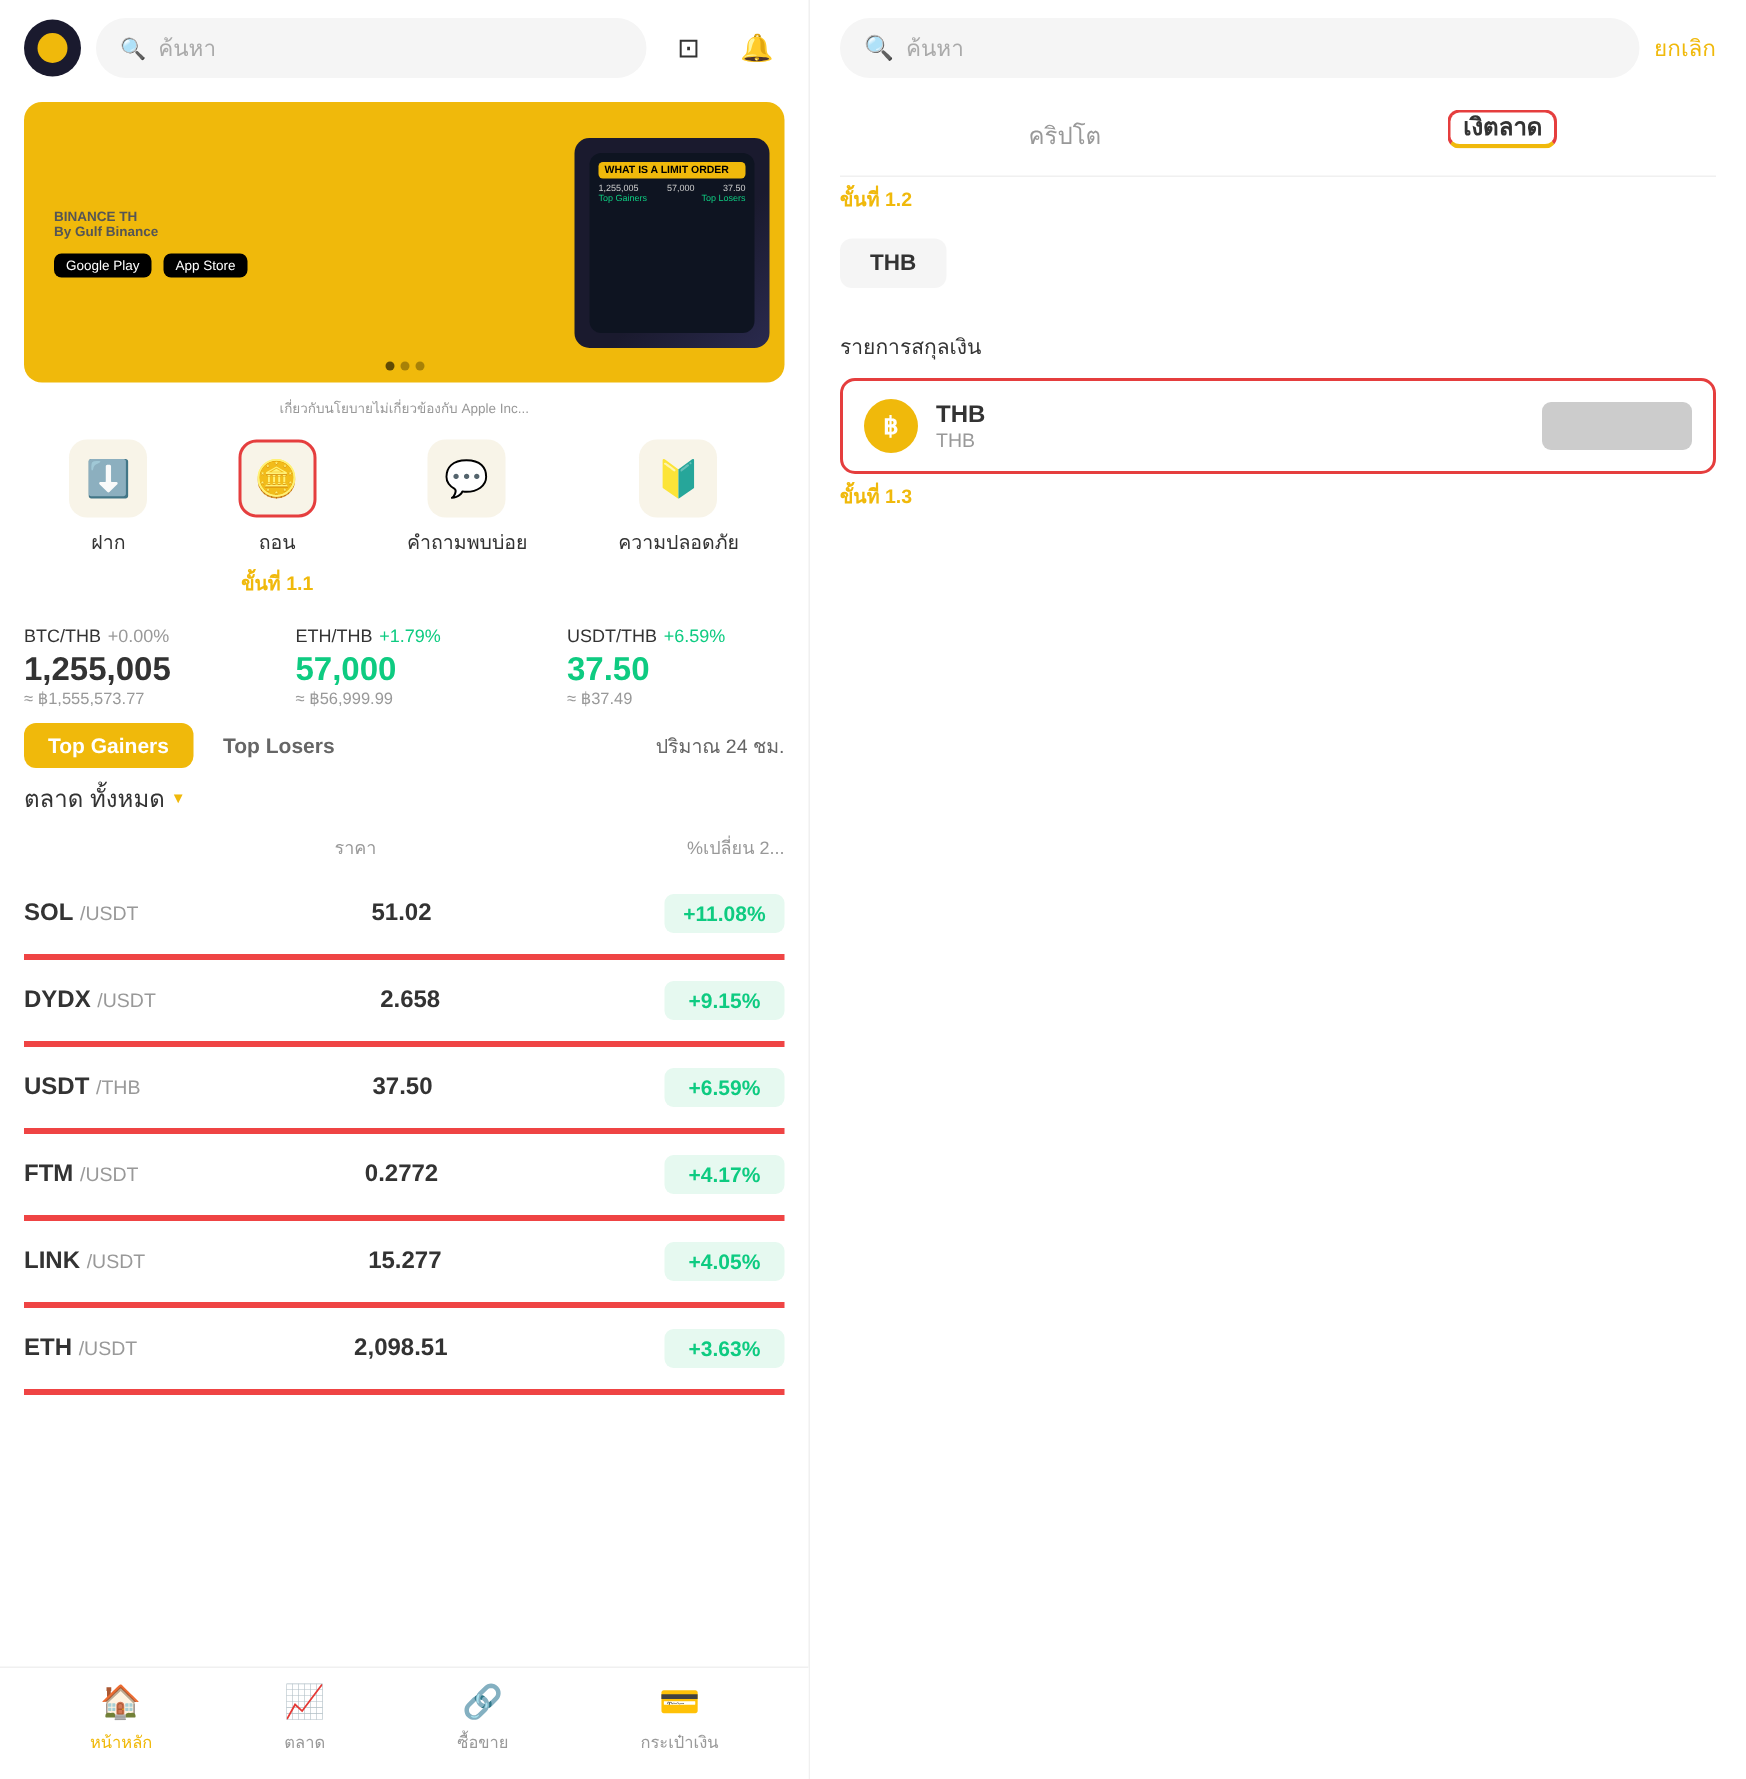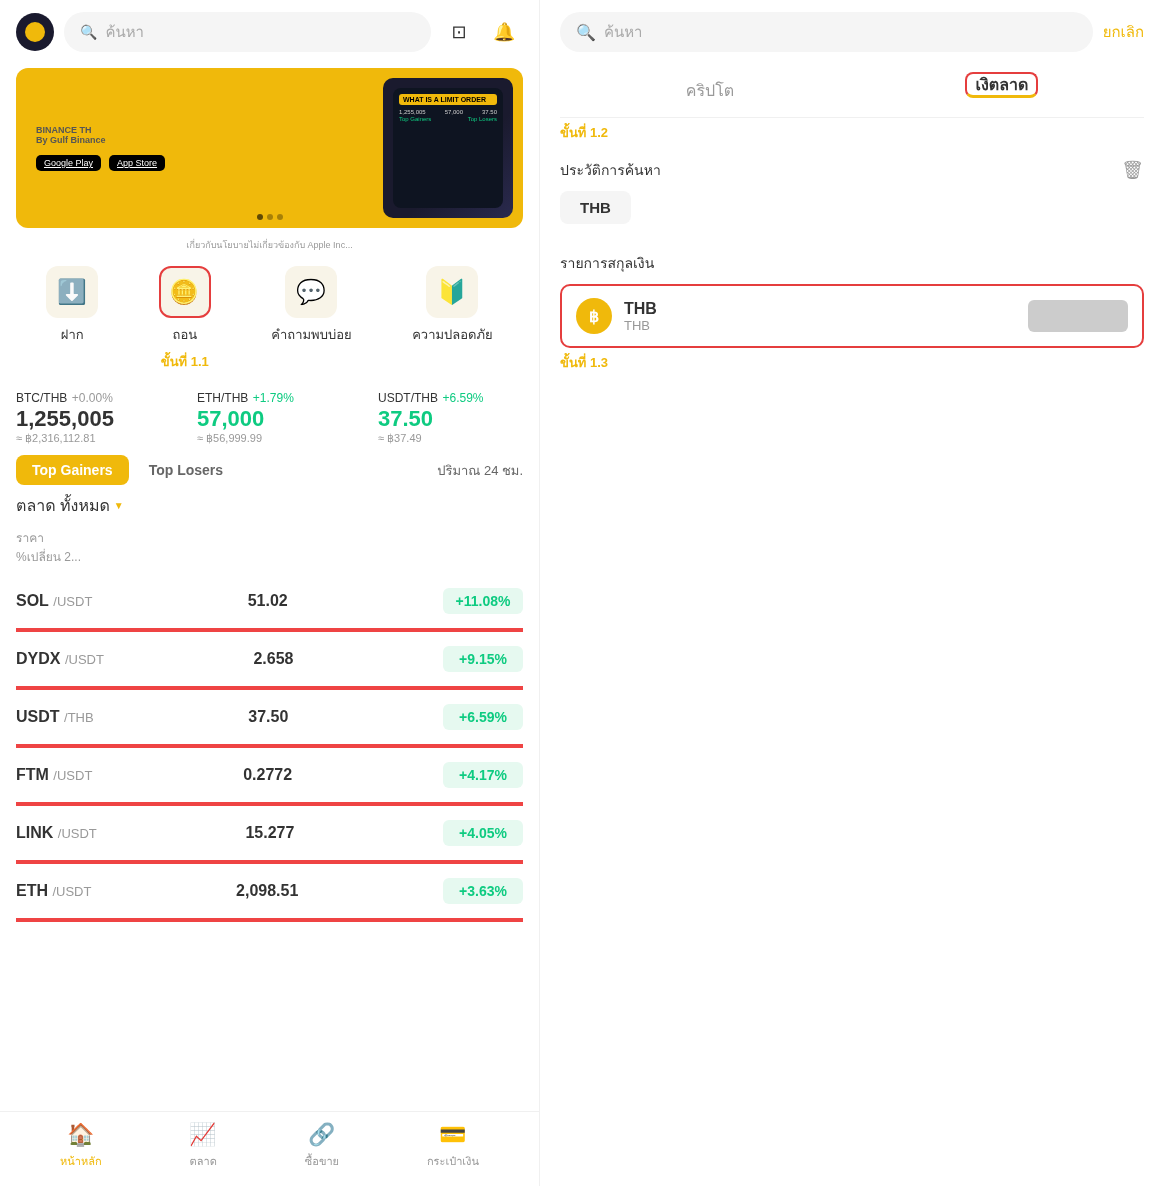--- a/index.html
+++ b/index.html
@@ -85,21 +85,21 @@
       justify-content: center;
       color: #333;
       font-size: 18px;
     }
 
     
     .banner {
       margin: 4px 16px 10px;
       border-radius: 12px;
       background: #f0b90b;
-      height: 160px;
+      height: 187px;
       overflow: hidden;
       position: relative;
       display: flex;
       align-items: center;
     }
 
     .banner-content {
       padding: 16px 20px;
       flex: 1;
     }
@@ -129,21 +129,20 @@
       gap: 8px;
       margin-top: 10px;
     }
 
     .store-btn {
       background: #000;
       color: #fff;
       border-radius: 5px;
       padding: 3px 8px;
       font-size: 9px;
-      text-decoration: underline;
     }
 
     .banner-phone {
       width: 130px;
       height: 140px;
       background: linear-gradient(135deg, #1a1a2e 60%, #2a2a4e);
       border-radius: 10px;
       margin-right: 10px;
       display: flex;
       align-items: center;
@@ -335,21 +334,20 @@
       color: #f0b90b;
     }
 
     .market-header {
       display: flex;
       justify-content: space-between;
       padding: 4px 0;
       font-size: 12px;
       color: #999;
       margin-bottom: 4px;
-      flex-direction: column;
     }
 
     .market-row {
       display: flex;
       align-items: center;
       justify-content: space-between;
       padding: 14px 0;
       border-bottom: 4px solid #ef4444;
     }
 
@@ -638,21 +636,21 @@
     </div>
   </div>
 
   <div class="tickers">
     <div class="ticker-item">
       <div>
         <span class="ticker-pair">BTC/THB</span>
         <span class="ticker-change-neu">+0.00%</span>
       </div>
       <div class="ticker-price">1,255,005</div>
-      <div class="ticker-approx">≈ ฿2,316,112.81</div>
+      <div class="ticker-approx">≈ ฿1,555,573.77</div>
     </div>
     <div class="ticker-item">
       <div>
         <span class="ticker-pair">ETH/THB</span>
         <span class="ticker-change-pos">+1.79%</span>
       </div>
       <div class="ticker-price green">57,000</div>
       <div class="ticker-approx">≈ ฿56,999.99</div>
     </div>
     <div class="ticker-item">
@@ -763,24 +761,20 @@
 
   <div class="category-tabs">
     <span class="cat-tab">คริปโต</span>
     <div style="position:relative;">
       <span class="cat-tab active step-1-2-border">เงิตลาด</span>
     </div>
   </div>
   <div class="step-label">ขั้นที่ 1.2</div>
 
   <div class="history-section">
-    <div class="history-header">
-      <span class="history-title">ประวัติการค้นหา</span>
-      <span class="delete-icon">🗑</span>
-    </div>
     <div class="history-chip">THB</div>
   </div>
 
   <div>
     <div class="currency-list-title">รายการสกุลเงิน</div>
     <div class="currency-item">
       <div class="currency-icon">฿</div>
       <div class="currency-info">
         <div class="currency-name">THB</div>
         <div class="currency-sub">THB</div>

